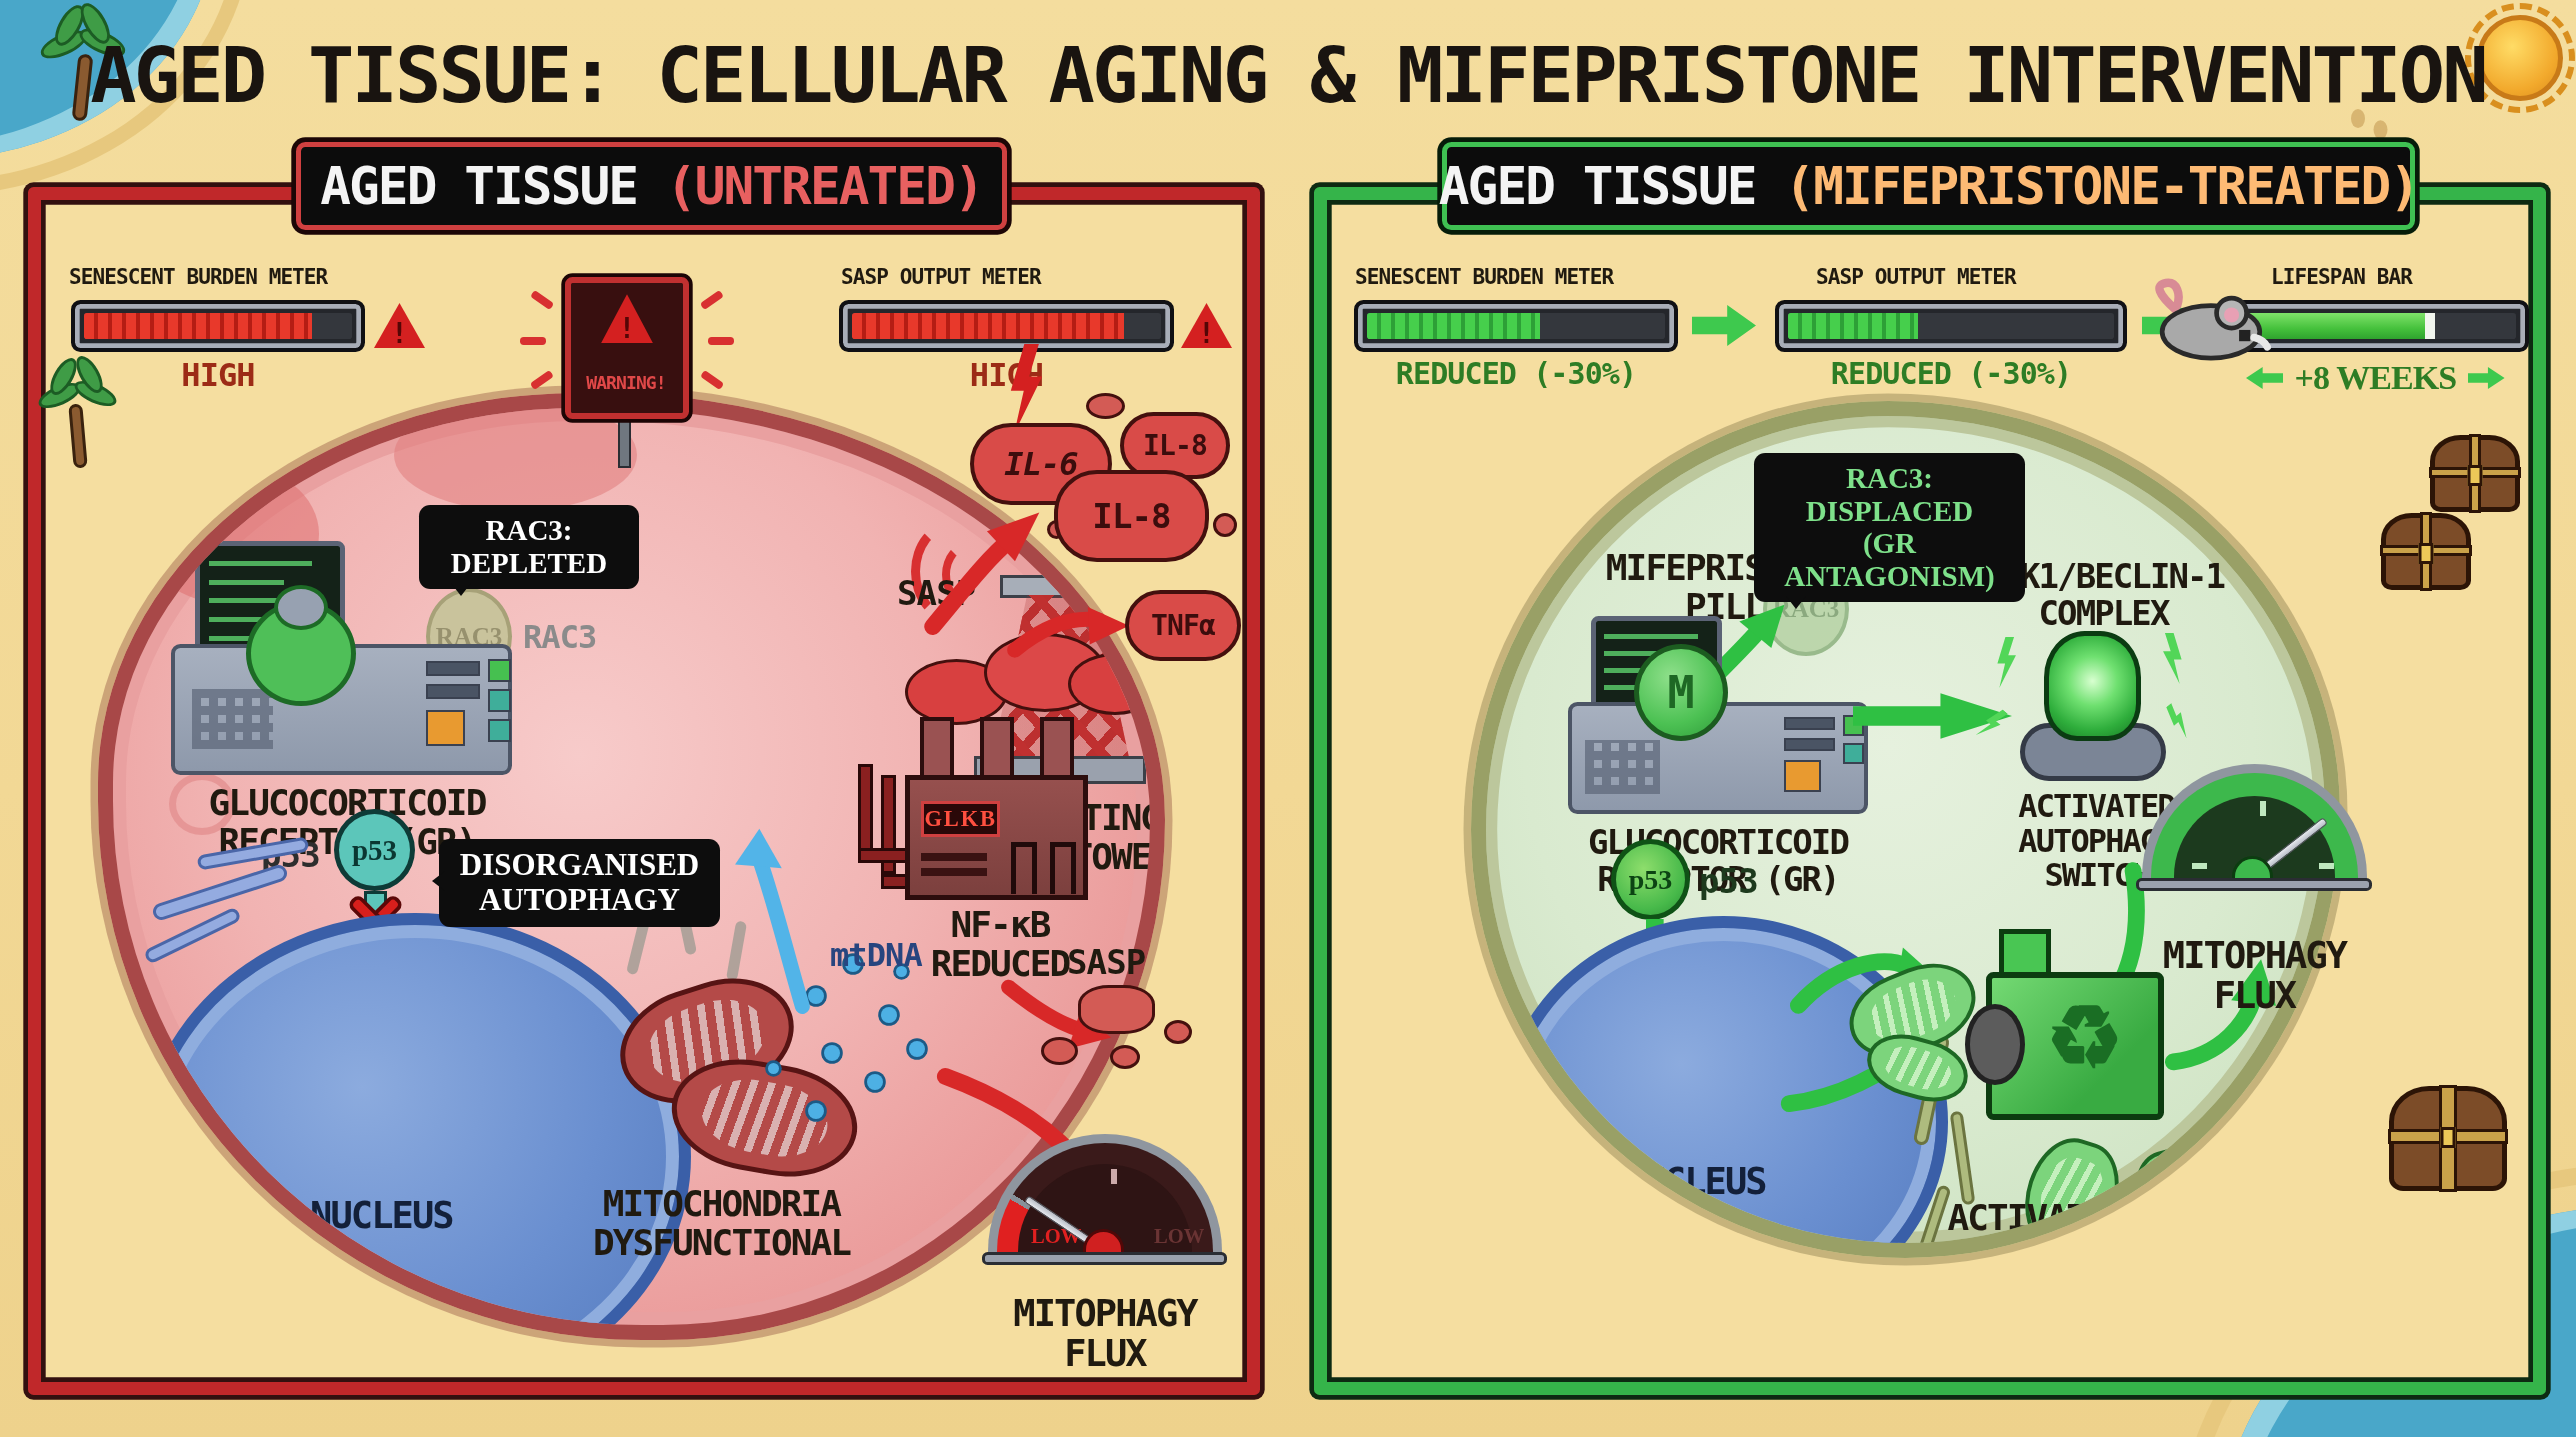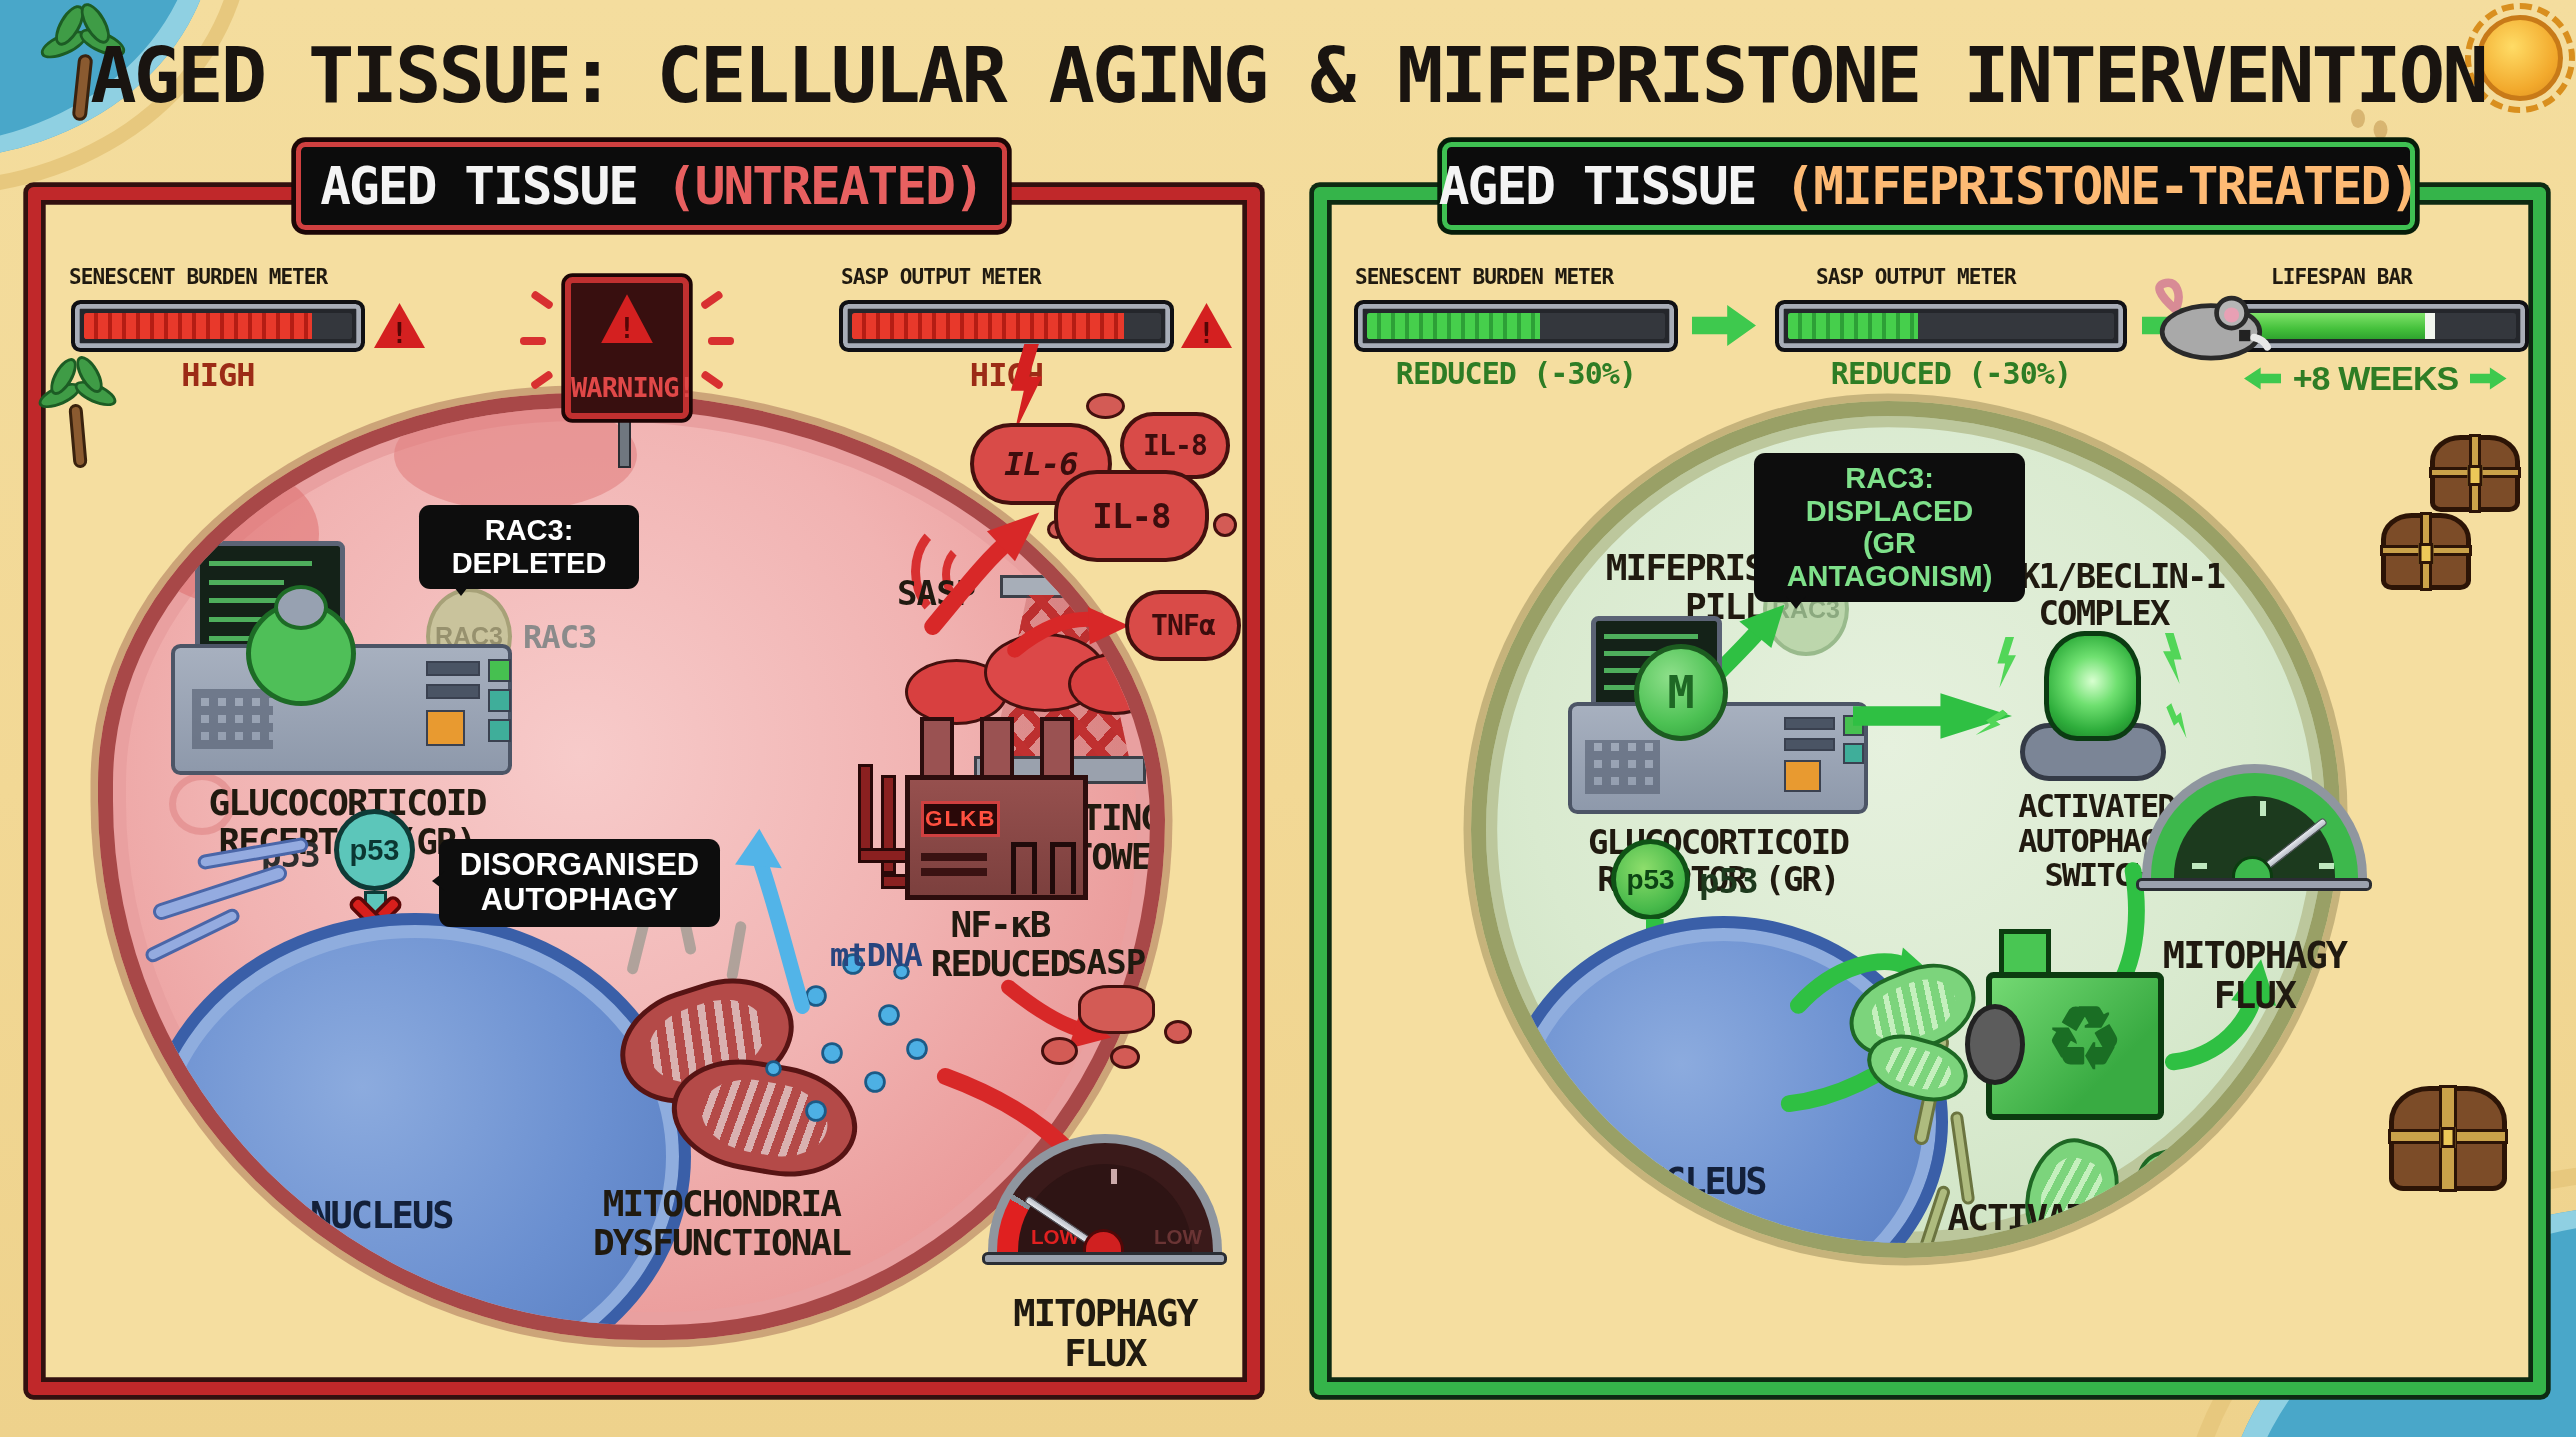--- a/index.html
+++ b/index.html
@@ -1,21 +1,21 @@
 <!DOCTYPE html>
 <html style="font-size:15px"><head>
 <meta charset="utf-8">
 <style>
   html,body{margin:0;padding:0;background:#e8d08a;}
   *{box-sizing:border-box;}
   .stage{position:relative;width:2576px;height:1438px;overflow:hidden;
     background:linear-gradient(180deg,#f4dd9e 0%,#f2d895 55%,#eed28c 100%);
     font-family:"DejaVu Sans Mono",monospace;}
   .abs{position:absolute;}
-  .px{font-family:Liberation Sans, sans-serif;font-weight:bold;text-align:center;}
+  .px{font-family:Liberation Serif, serif;font-weight:bold;text-align:center;}
   .lbl{position:absolute;font-family:"DejaVu Sans Mono",monospace;font-weight:bold;
        color:#201a10;letter-spacing:-0.9px;white-space:nowrap;line-height:1.08;}
   .ctr{text-align:center;}
 
   
   .ocean-tl{position:absolute;left:-66px;top:-75px;width:281px;height:234px;
     background:#49a7c9;border-bottom-right-radius:100%;
     box-shadow:inset -17px -13px 0 #8fd0e2;}
   .sand-tl{position:absolute;left:-66px;top:-75px;width:318px;height:271px;
     border-bottom-right-radius:100%;border:15px solid #e7c87e;border-top:none;border-left:none;}
@@ -228,21 +228,21 @@
   <div class="warn-tri" style="left:1181px;top:303px;">
       <i>!</i>
     </div>
   <div class="lbl ctr mstatus st-red" style="left:839px;top:358px;width:335px;">HIGH</div>
 
   <div class="abs" style="left:618px;top:419px;width:13px;height:49px;background:#70777f;border:2.8px solid #2a2d33;z-index:22;"></div>
   <div class="abs" style="left:565px;top:277px;width:124px;height:142px;background:#380f0f;border:6.6px solid #c03030;border-radius:7.5px;box-shadow:0 0 0 3.7px #1c0505;z-index:23;">
     <div class="warn-tri" style="left:30px;top:11.2px;width:52px;height:49px;">
         <i>!</i>
       </div>
-    <div class="lbl ctr" style="left:0;top:90px;width:110px;font-size:27px;color:#e04848;">WARNING!</div>
+    <div class="lbl ctr" style="left:0;top:90px;width:110px;font-size:18px;color:#e04848;">WARNING!</div>
   </div>
   <div class="dash" style="left:530px;top:296px;width:24px;height:8.4px;transform:rotate(35deg);z-index:23;"></div>
   <div class="dash" style="left:520px;top:337px;width:26px;height:8.4px;z-index:23;"></div>
   <div class="dash" style="left:530px;top:376px;width:24px;height:8.4px;transform:rotate(-35deg);z-index:23;"></div>
   <div class="dash" style="left:700px;top:296px;width:24px;height:8.4px;transform:rotate(-35deg);z-index:23;"></div>
   <div class="dash" style="left:708px;top:337px;width:26px;height:8.4px;z-index:23;"></div>
   <div class="dash" style="left:700px;top:376px;width:24px;height:8.4px;transform:rotate(35deg);z-index:23;"></div>
 
   <div class="cell-left">
     <div class="blotch" style="left:28px;top:56px;width:178px;height:140px;background:#df7070;"></div>

